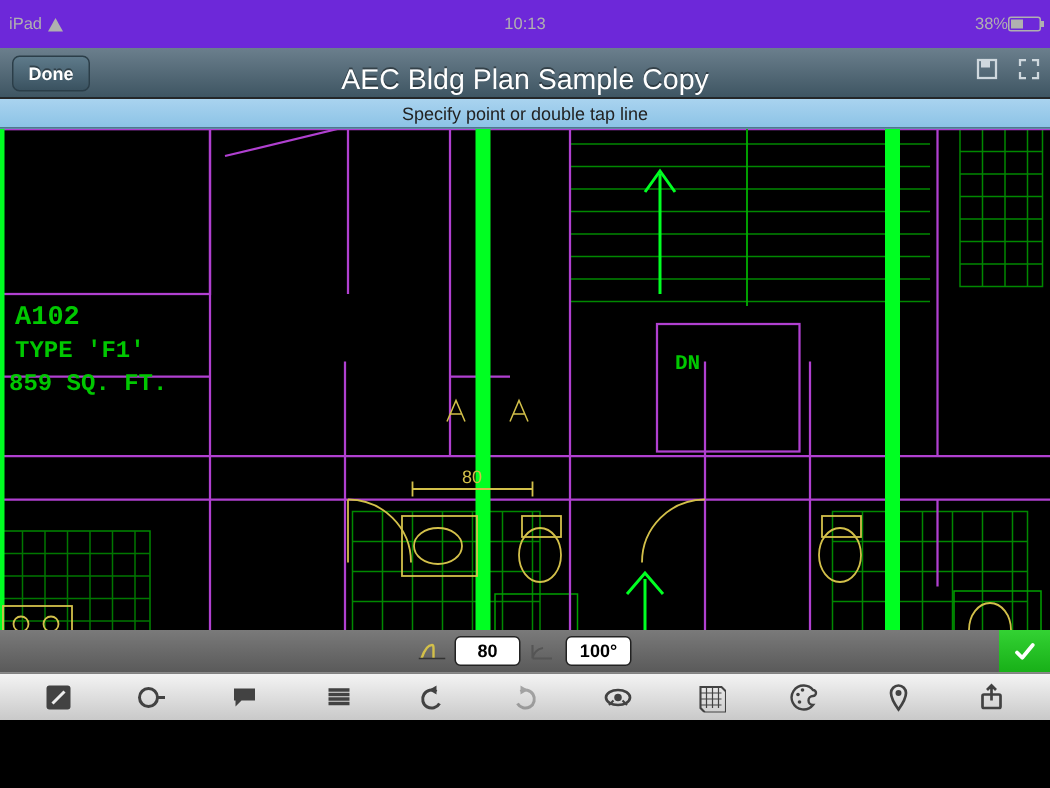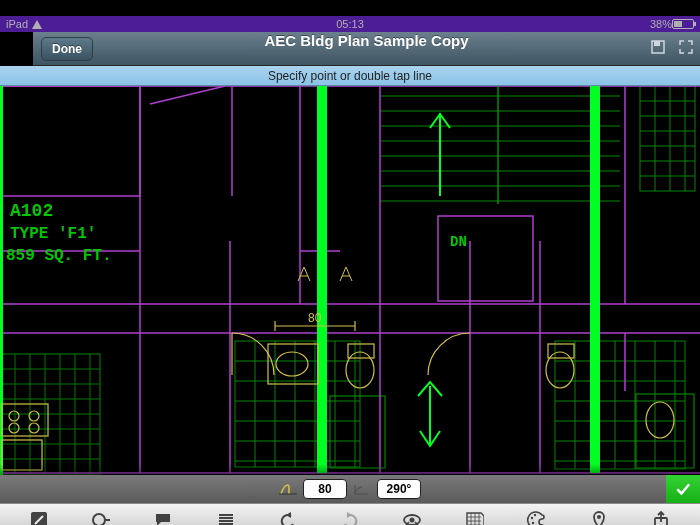--- a/index.html
+++ b/index.html
@@ -1,40 +1,40 @@
 <!DOCTYPE html>
 <html><head>
 <meta charset="utf-8">
 <style>
   * { box-sizing: border-box; margin: 0; padding: 0; }
   body { width: 700px; height: 525px; font-family: -apple-system, Helvetica, Arial, sans-serif; background: #000; overflow: hidden; position: relative; }
 
   
-  .status-bar { height: 16px; background: #4c1d95; color: #b0b0b0; display: flex; align-items: center; font-size: 11px; padding: 0 6px; justify-content: space-between; margin-top: 16px; }
+  .status-bar { height: 16px; background: #6d28d9; color: #b0b0b0; display: flex; align-items: center; font-size: 11px; padding: 16px 6px; justify-content: space-between; }
   .status-left { display: flex; align-items: center; gap: 4px; }
   .status-center { position: absolute; left: 50%; transform: translateX(-50%); }
   .status-right { display: flex; align-items: center; gap: 0; }
   .wifi-icon { width: 12px; height: 9px; position: relative; }
   .wifi-icon::before { content: ""; position: absolute; left: 0; bottom: 0; border-left: 5px solid transparent; border-right: 5px solid transparent; border-bottom: 9px solid #b0b0b0; }
   .battery { width: 22px; height: 10px; border: 1px solid #b0b0b0; border-radius: 2px; position: relative; }
   .battery::after { content: ""; position: absolute; right: -3px; top: 2px; width: 2px; height: 4px; background: #b0b0b0; }
   .battery-fill { position: absolute; left: 1px; top: 1px; bottom: 1px; width: 38%; background: #b0b0b0; }
 
   
-  .title-bar { height: 34px; background: linear-gradient(#6b7f8d, #3e5562); display: flex; align-items: flex-start; justify-content: center; position: relative; border-bottom: 1px solid #272727; margin-left: 33px; }
-  .title-text { color: #fff; font-weight: bold; font-size: 15px; text-shadow: 0 -1px 0 rgba(0,0,0,0.4); }
+  .title-bar { height: 34px; background: linear-gradient(#6b7f8d, #3e5562); display: flex; align-items: flex-end; justify-content: center; position: relative; border-bottom: 1px solid #272727; }
+  .title-text { color: #fff; font-weight: normal; font-size: 19px; text-shadow: 0 -1px 0 rgba(0,0,0,0.4); }
   .done-btn { position: absolute; left: 8px; top: 5px; height: 24px; padding: 0 10px; background: linear-gradient(#5e7a8a, #3a5260); color: #fff; border: 1px solid #2b3e49; border-radius: 5px; font-size: 12px; font-weight: bold; text-shadow: 0 -1px 0 rgba(0,0,0,0.4); display: flex; align-items: center; cursor: pointer; }
   .title-actions { position: absolute; right: 6px; top: 0; bottom: 0; display: flex; align-items: center; gap: 12px; }
   .title-icon-btn { color: #cfd8de; cursor: pointer; }
 
   
   .prompt-bar { height: 20px; background: linear-gradient(#a9d3ef, #8cc3e6); border-bottom: 1px solid #5e8aa8; display: flex; align-items: center; justify-content: center; font-size: 12px; font-weight: normal; color: #222; }
 
   
-  .canvas { position: relative; width: 700px; height: 389px; background: #000; overflow: hidden; }
+  .canvas { position: relative; width: 700px; height: 334px; background: #000; overflow: hidden; }
   .canvas svg { position: absolute; top: 0; left: 0; }
 
   
   .input-bar { height: 28px; background: linear-gradient(#7a7a7a, #5a5a5a); display: flex; align-items: center; justify-content: center; gap: 6px; position: relative; }
   .input-field { height: 20px; padding: 0 8px; background: #fff; border: 1px solid #222; border-radius: 4px; font-size: 12px; font-weight: bold; display: flex; align-items: center; color: #000; min-width: 44px; justify-content: center; cursor: text; }
   .input-icon { width: 18px; height: 18px; display: flex; align-items: center; justify-content: center; }
   .confirm-btn { position: absolute; right: 0; top: 0; bottom: 0; width: 34px; background: linear-gradient(#33d233, #18b018); display: flex; align-items: center; justify-content: center; cursor: pointer; }
   .confirm-btn svg { width: 16px; height: 16px; }
 
   
@@ -43,21 +43,21 @@
   .toolbar-btn svg { width: 20px; height: 20px; }
 </style>
 </head>
 <body>
 
 <div class="status-bar">
   <div class="status-left">
     <span>iPad</span>
     <span class="wifi-icon"></span>
   </div>
-  <div class="status-center">05:13</div>
+  <div class="status-center">10:13</div>
   <div class="status-right">
     <span>38%</span>
     <span class="battery">
         <span class="battery-fill"></span>
       </span>
   </div>
 </div>
 
 <div class="title-bar">
   <div class="done-btn">Done</div>
@@ -271,21 +271,21 @@
         <path d="M2 12 Q5 3 9 3 Q10 3 10 5 L10 12" fill="none" stroke="#d3c04a" stroke-width="1.6"></path>
         <line x1="0" y1="12" x2="18" y2="12" stroke="#333"></line>
       </svg>
   </span>
   <div class="input-field">80</div>
   <span class="input-icon">
     <svg width="18" height="14" viewBox="0 0 18 14">
         <path d="M2 12 L2 3 M2 12 L15 12 M2 12 A8 8 0 0 1 9 5" fill="none" stroke="#555" stroke-width="1.4"></path>
       </svg>
   </span>
-  <div class="input-field">290°</div>
+  <div class="input-field">100°</div>
   <div class="confirm-btn">
     <svg viewBox="0 0 16 16">
         <path d="M3 9 L6.5 12.5 L13.5 4" fill="none" stroke="#fff" stroke-width="2.5" stroke-linecap="round" stroke-linejoin="round"></path>
       </svg>
   </div>
 </div>
 
 <div class="toolbar">
   <div class="toolbar-btn">
       <svg viewBox="0 0 20 20">

